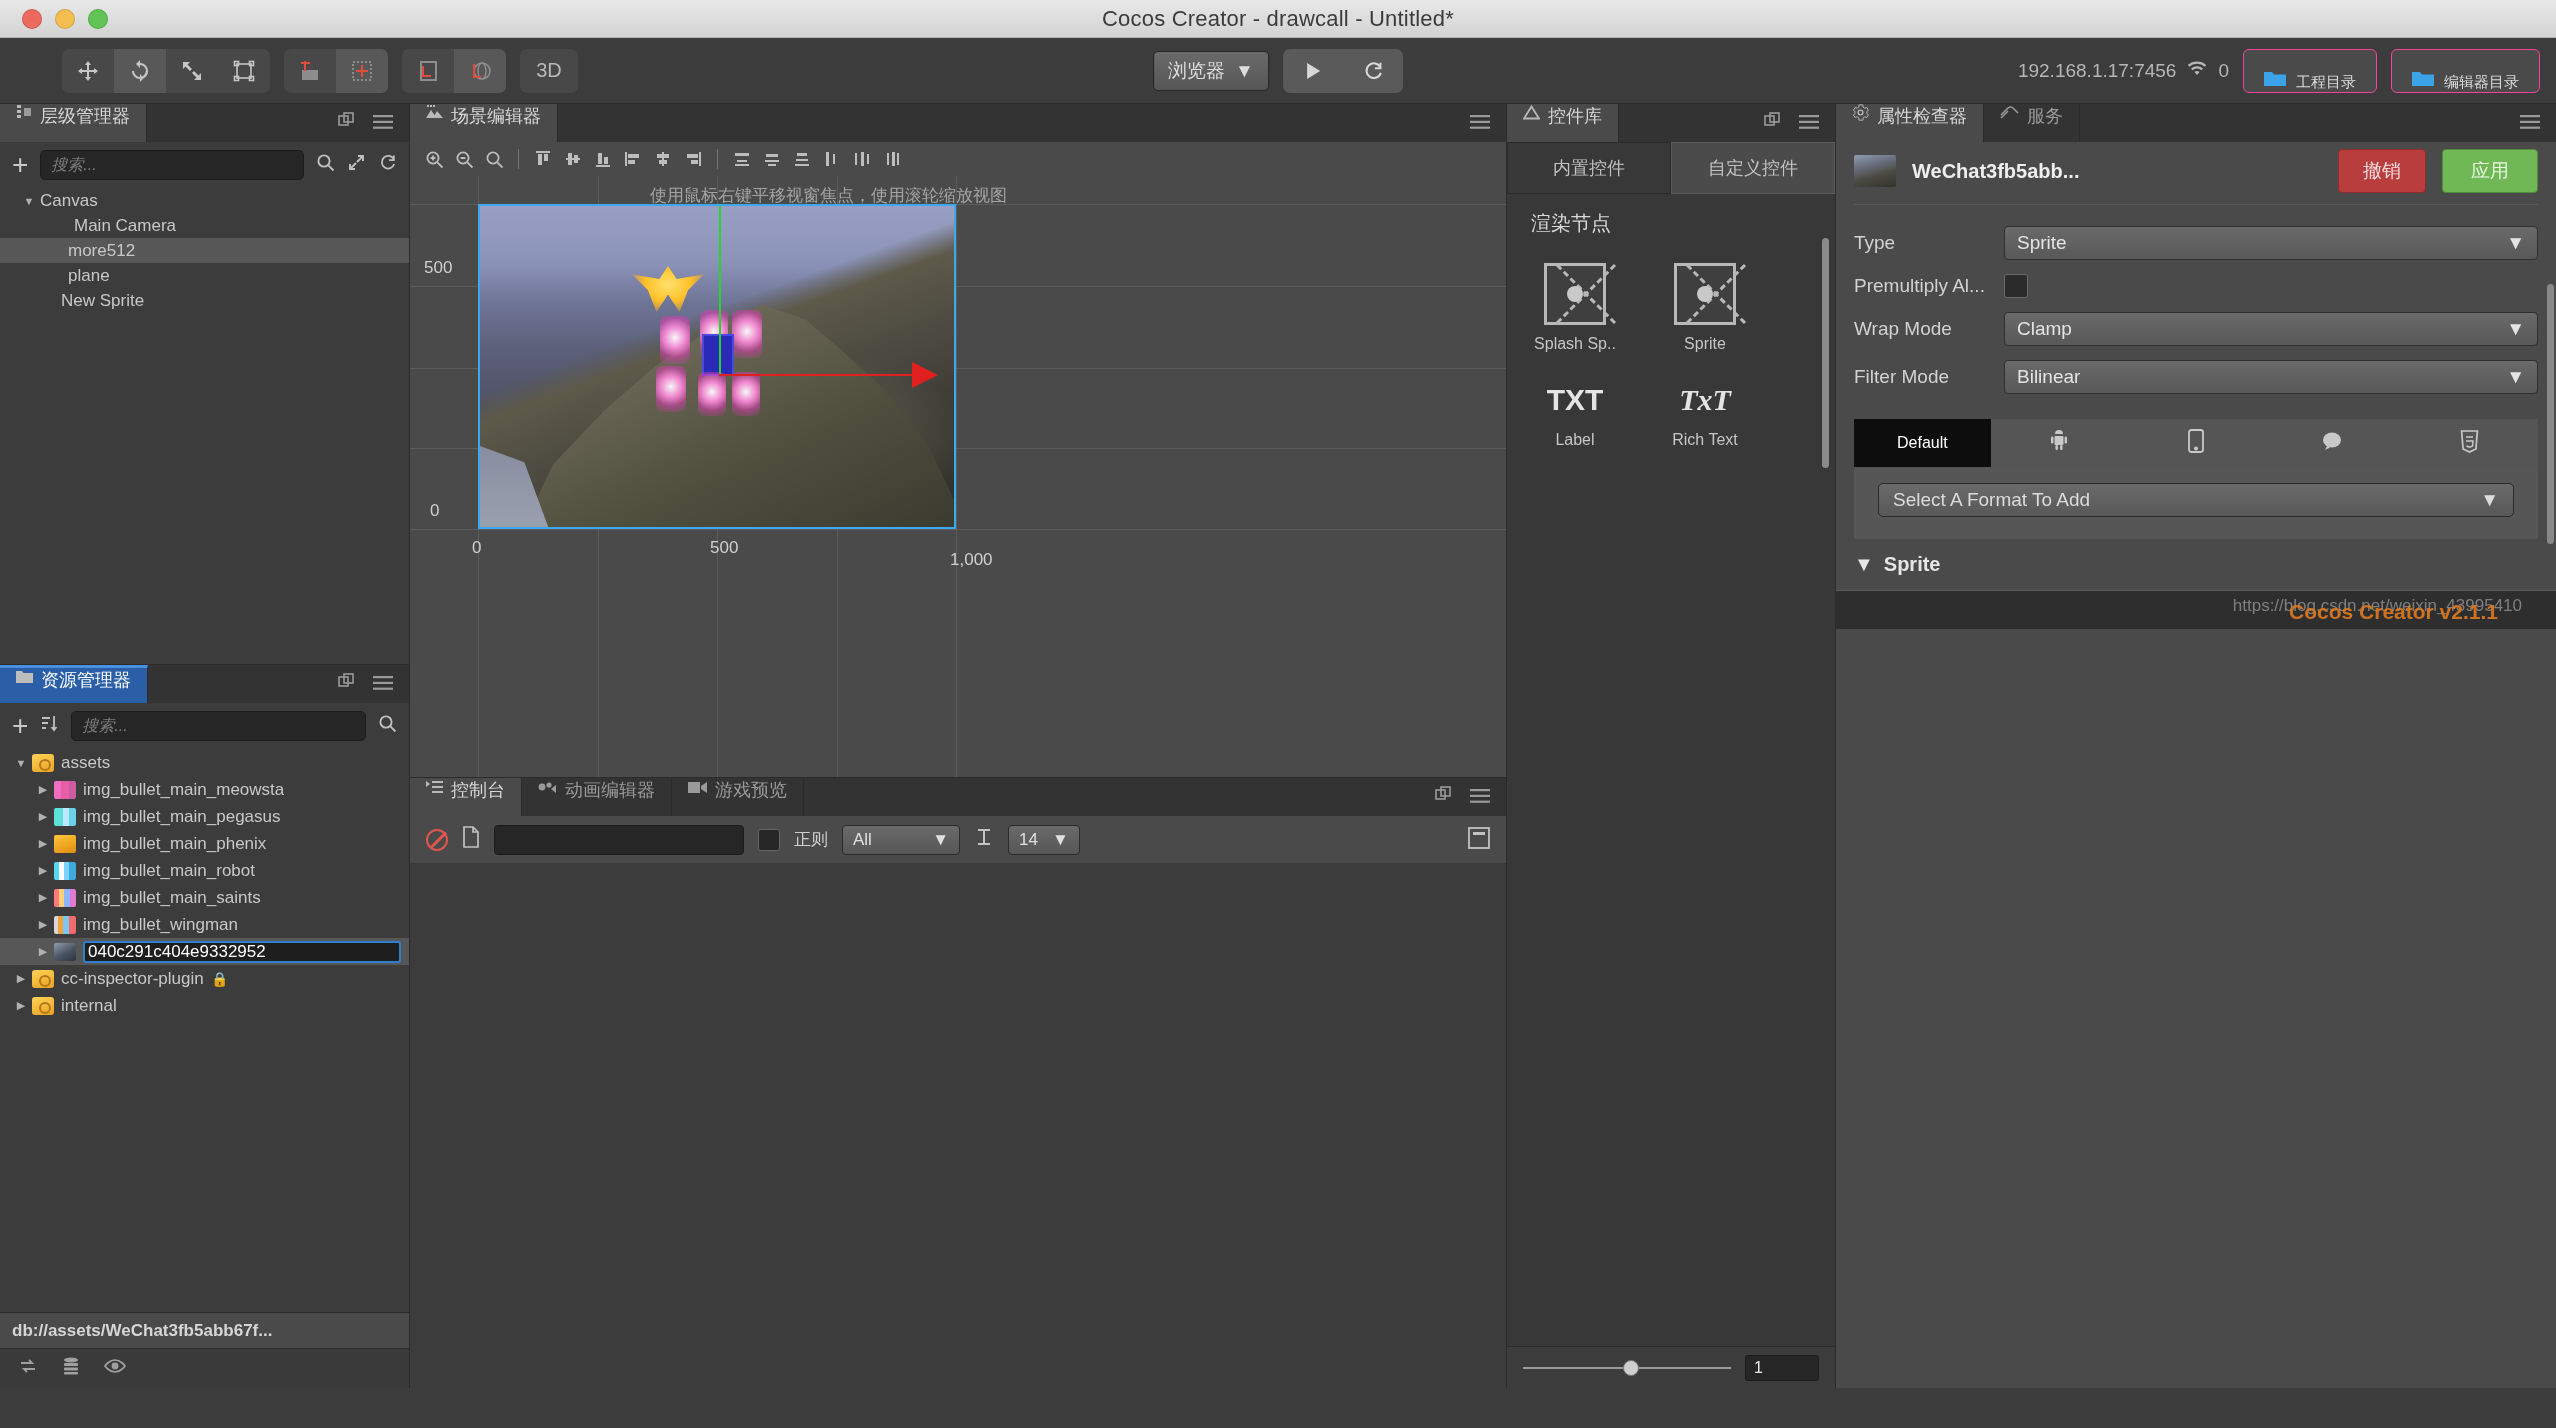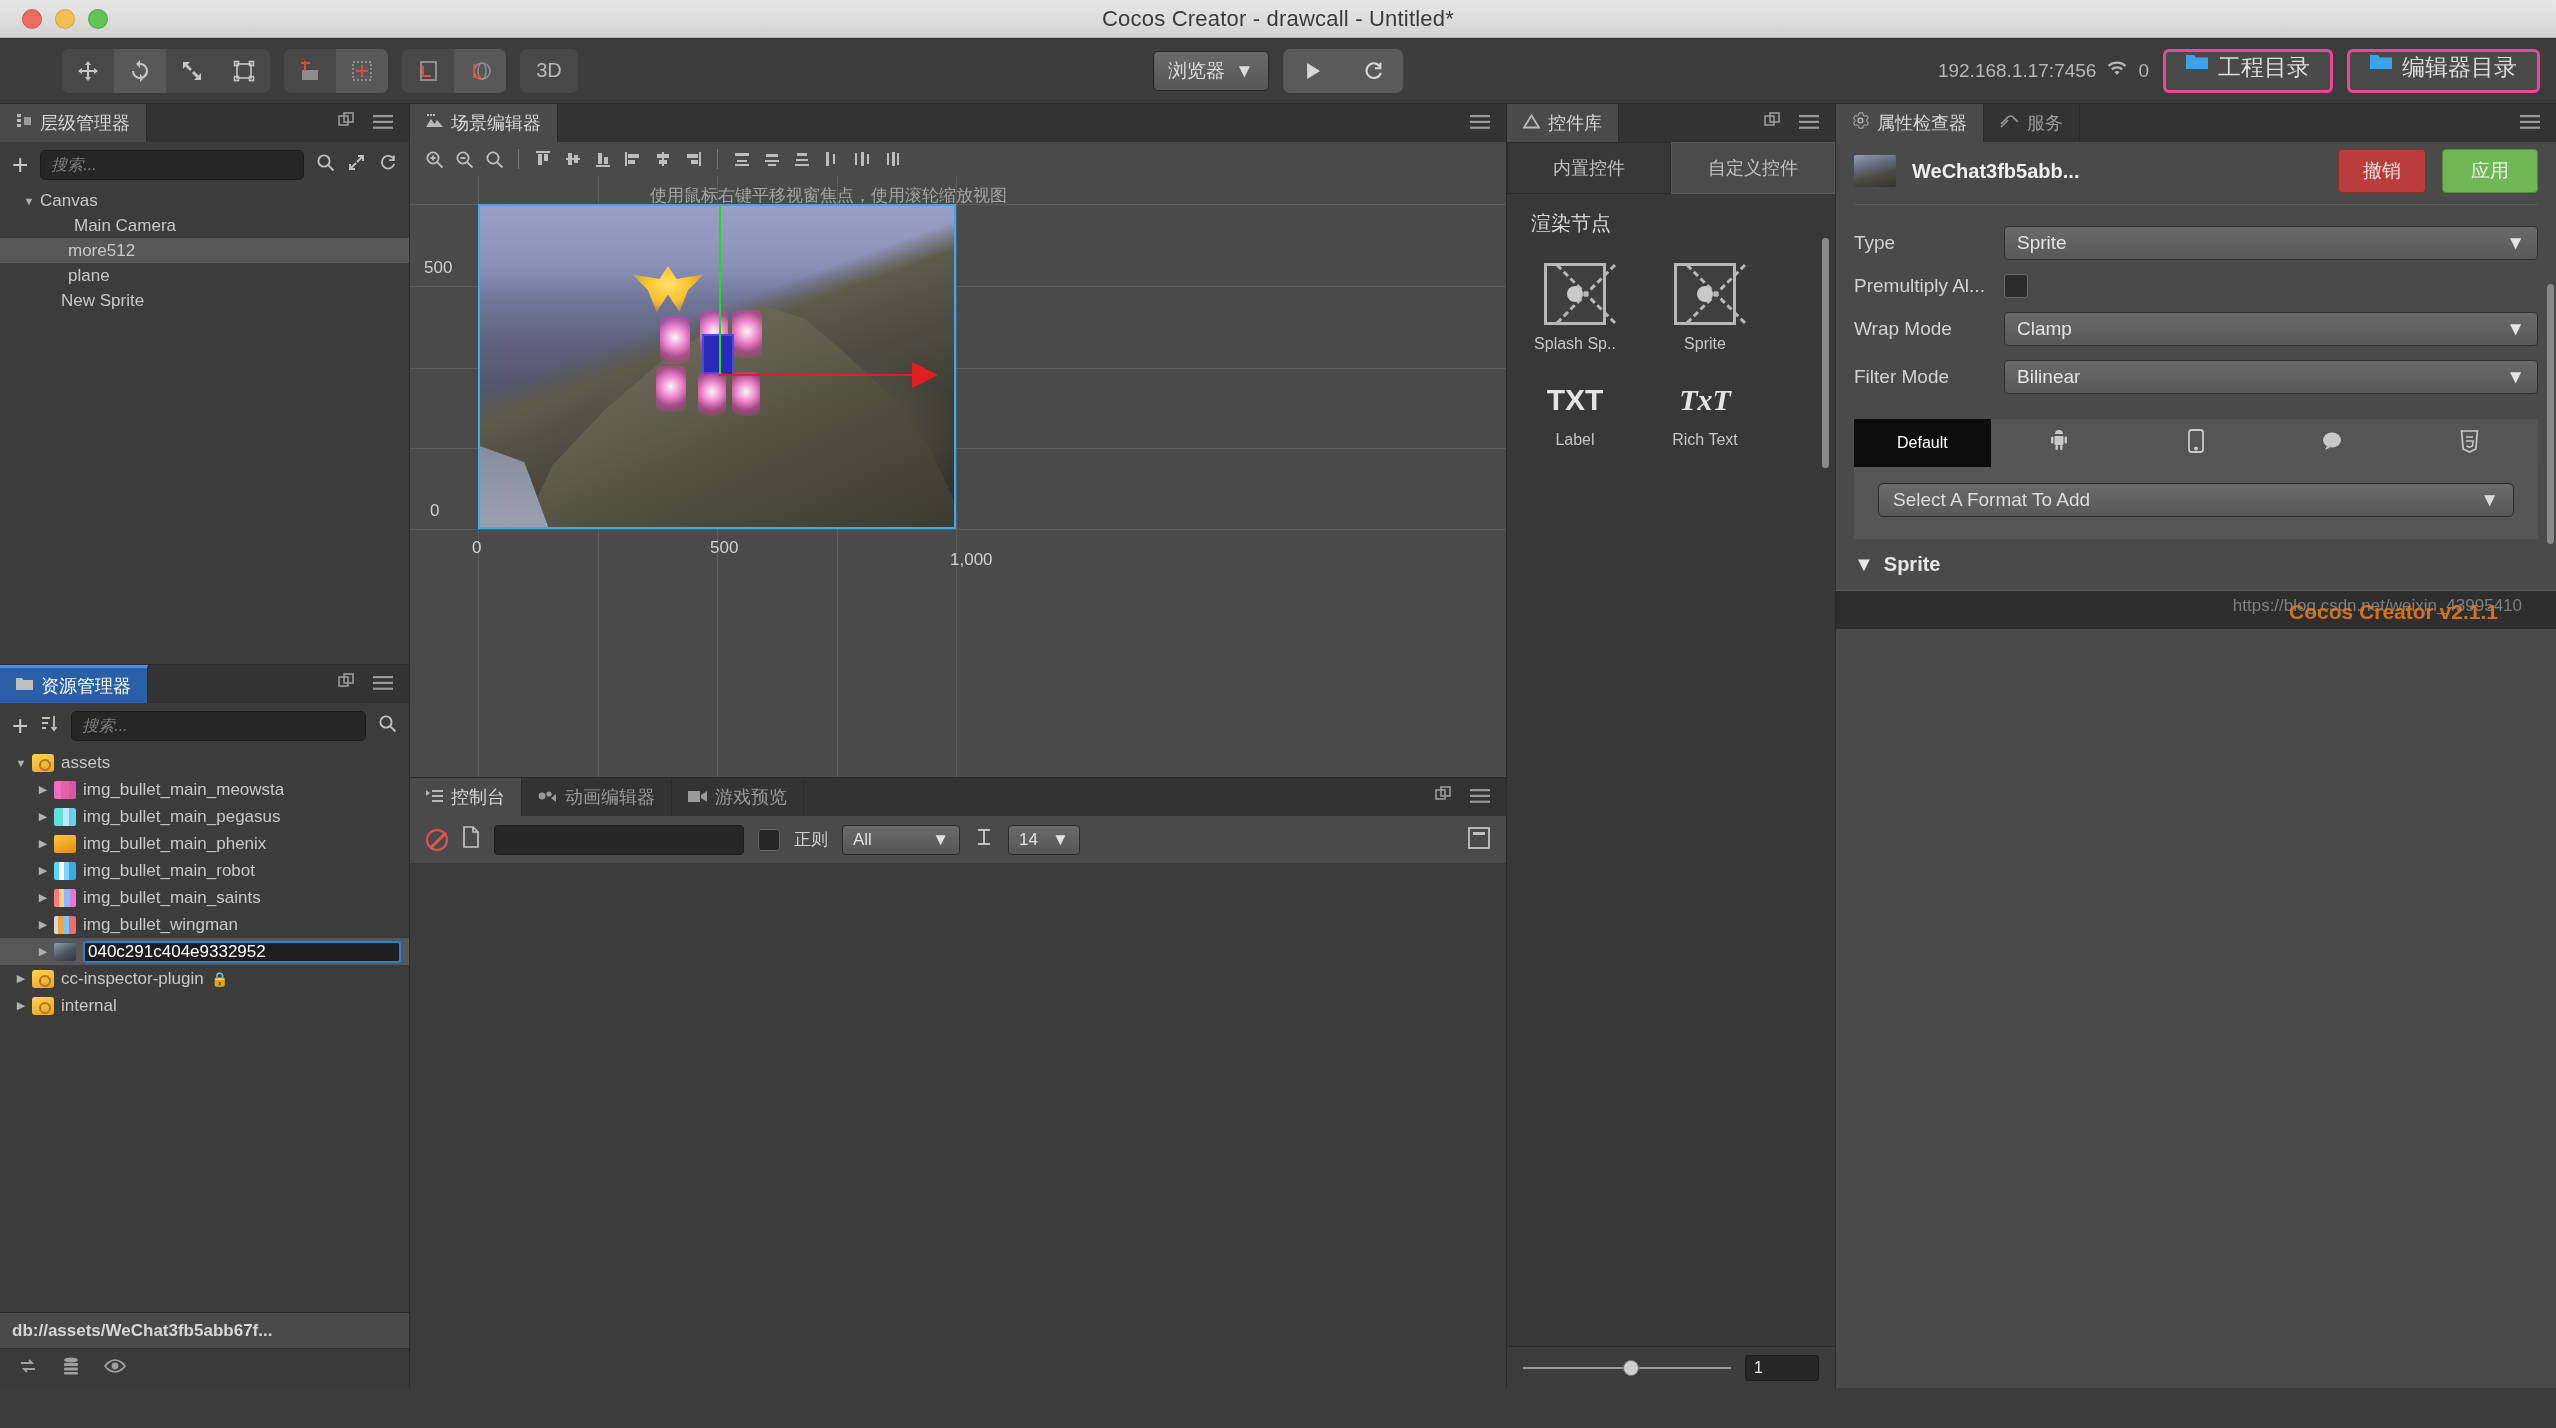--- a/index.html
+++ b/index.html
@@ -72,41 +72,41 @@
     position: absolute; left: 50%; transform: translateX(-50%);
     display: flex; align-items: center;
   }
   .right-cluster {
     position: absolute; right: 16px;
     display: flex; align-items: center; gap: 14px;
   }
   .ipinfo { color: #b6b6b6; font-size: 19px; display: flex; align-items: center; gap: 10px; }
   .dirbtn {
     height: 44px; padding: 0 20px;
-    background: #4a4a4a; border: 3px solid #ec4899; border-radius: 6px;
-    color: #dcdcdc; font-size: 23px;
-    display: flex; align-items: flex-start; gap: 10px; cursor: pointer;
+    background: #4a4a4a; border: 1px solid #ec4899; border-radius: 6px;
+    color: #dcdcdc; font-size: 15px;
+    display: flex; align-items: flex-end; gap: 10px; cursor: pointer;
   }
   .folder-ico { color: #3da3e8; font-size: 20px; }
 
   
   .workspace {
     position: absolute; top: 104px; left: 0;
     width: 2556px; height: 1284px;
     display: flex;
   }
 
   
   .panel { display: flex; flex-direction: column; background: #3c3c3c; }
   .tabbar {
     height: 38px; display: flex; align-items: stretch;
     background: #333333; position: relative;
   }
   .tab {
-    display: flex; align-items: center; gap: 8px;
+    display: flex; align-items: flex-start; gap: 8px;
     padding: 0 16px; font-size: 18px; color: #9a9a9a;
     background: #333333; cursor: pointer;
     border-right: 1px solid #2b2b2b;
   }
   .tab.active { background: #4a4a4a; color: #d6d6d6; }
   .tab.active.blue { background: #2a5fa8; color: #fff; border-top: 3px solid #4a90e2; }
   .tabtools {
     margin-left: auto; display: flex; align-items: center;
     gap: 18px; padding: 0 16px; color: #9a9a9a;
   }

